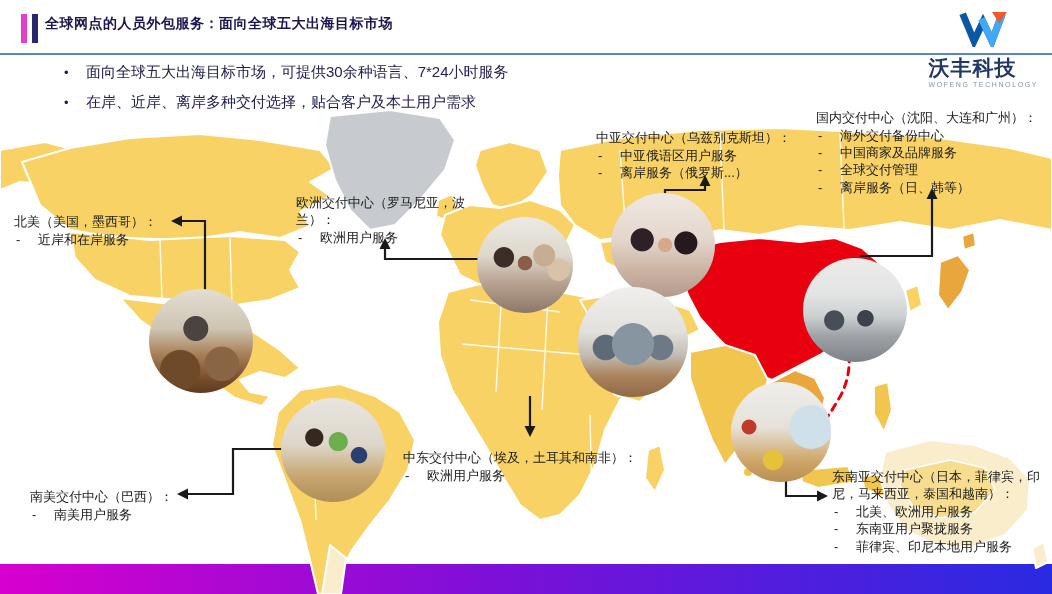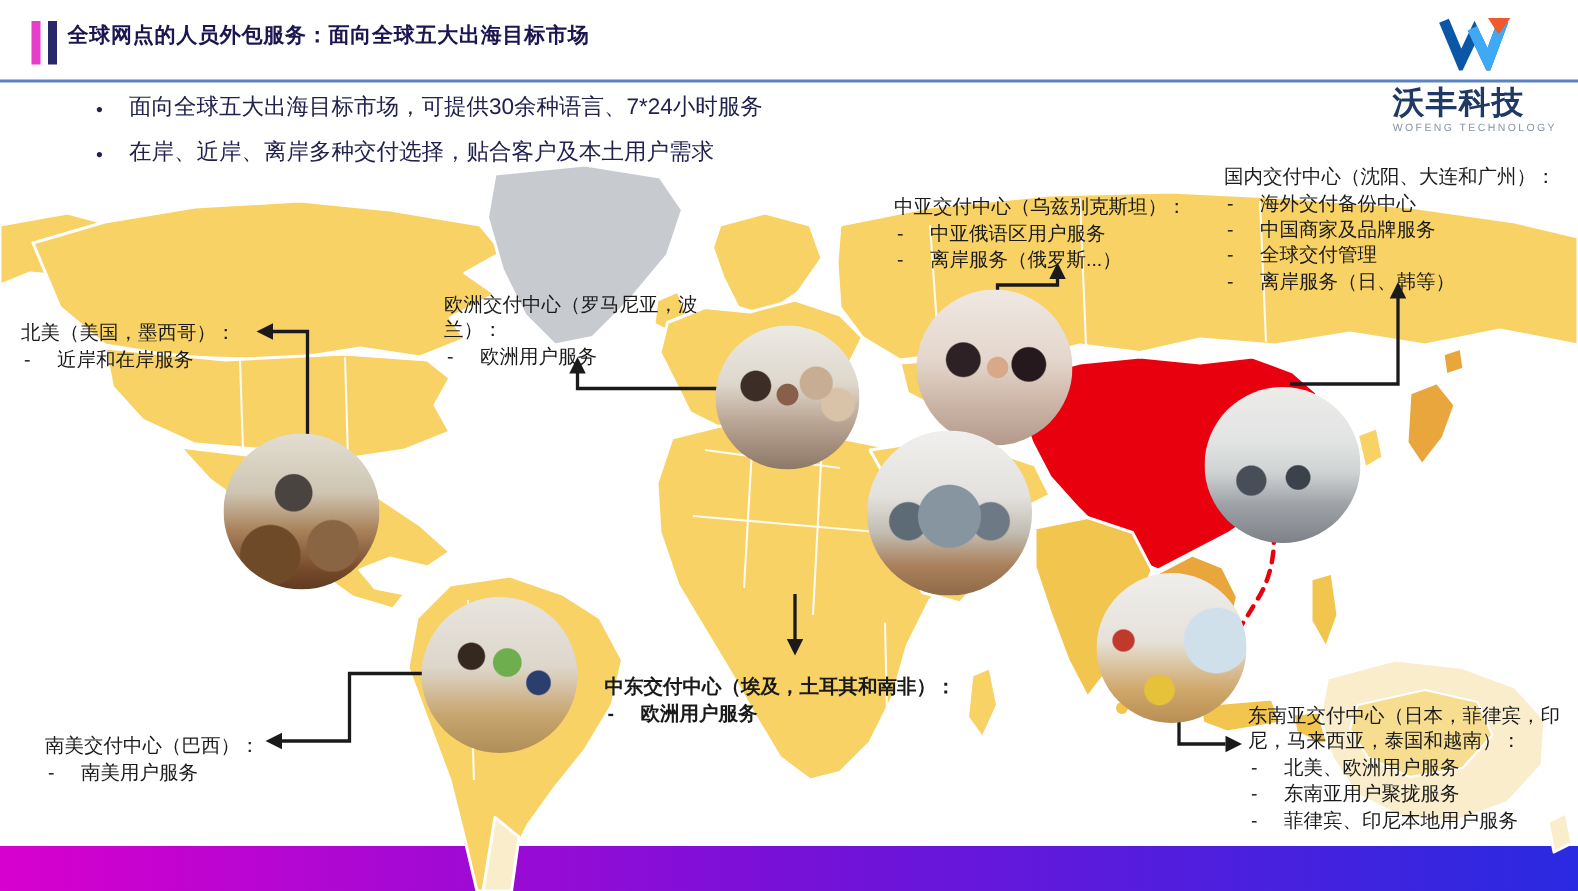--- a/index.html
+++ b/index.html
@@ -238,21 +238,21 @@
 </div>
 
 <div class="callout" style="left:816px;top:99px;width:236px;">
   <div class="callout-title">国内交付中心（沈阳、大连和广州）：</div>
   <div class="callout-item">海外交付备份中心</div>
   <div class="callout-item">中国商家及品牌服务</div>
   <div class="callout-item">全球交付管理</div>
   <div class="callout-item">离岸服务（日、韩等）</div>
 </div>
 
-<div class="callout" style="left:403px;top:439px;width:252px;font-weight:bold;">
+<div class="callout" style="left:403px;top:439px;width:252px;">
   <div class="callout-title">中东交付中心（埃及，土耳其和南非）：</div>
   <div class="callout-item">欧洲用户服务</div>
 </div>
 
 <div class="callout" style="left:30px;top:478px;width:200px;">
   <div class="callout-title">南美交付中心（巴西）：</div>
   <div class="callout-item">南美用户服务</div>
 </div>
 
 <div class="callout" style="left:832px;top:458px;width:222px;">

